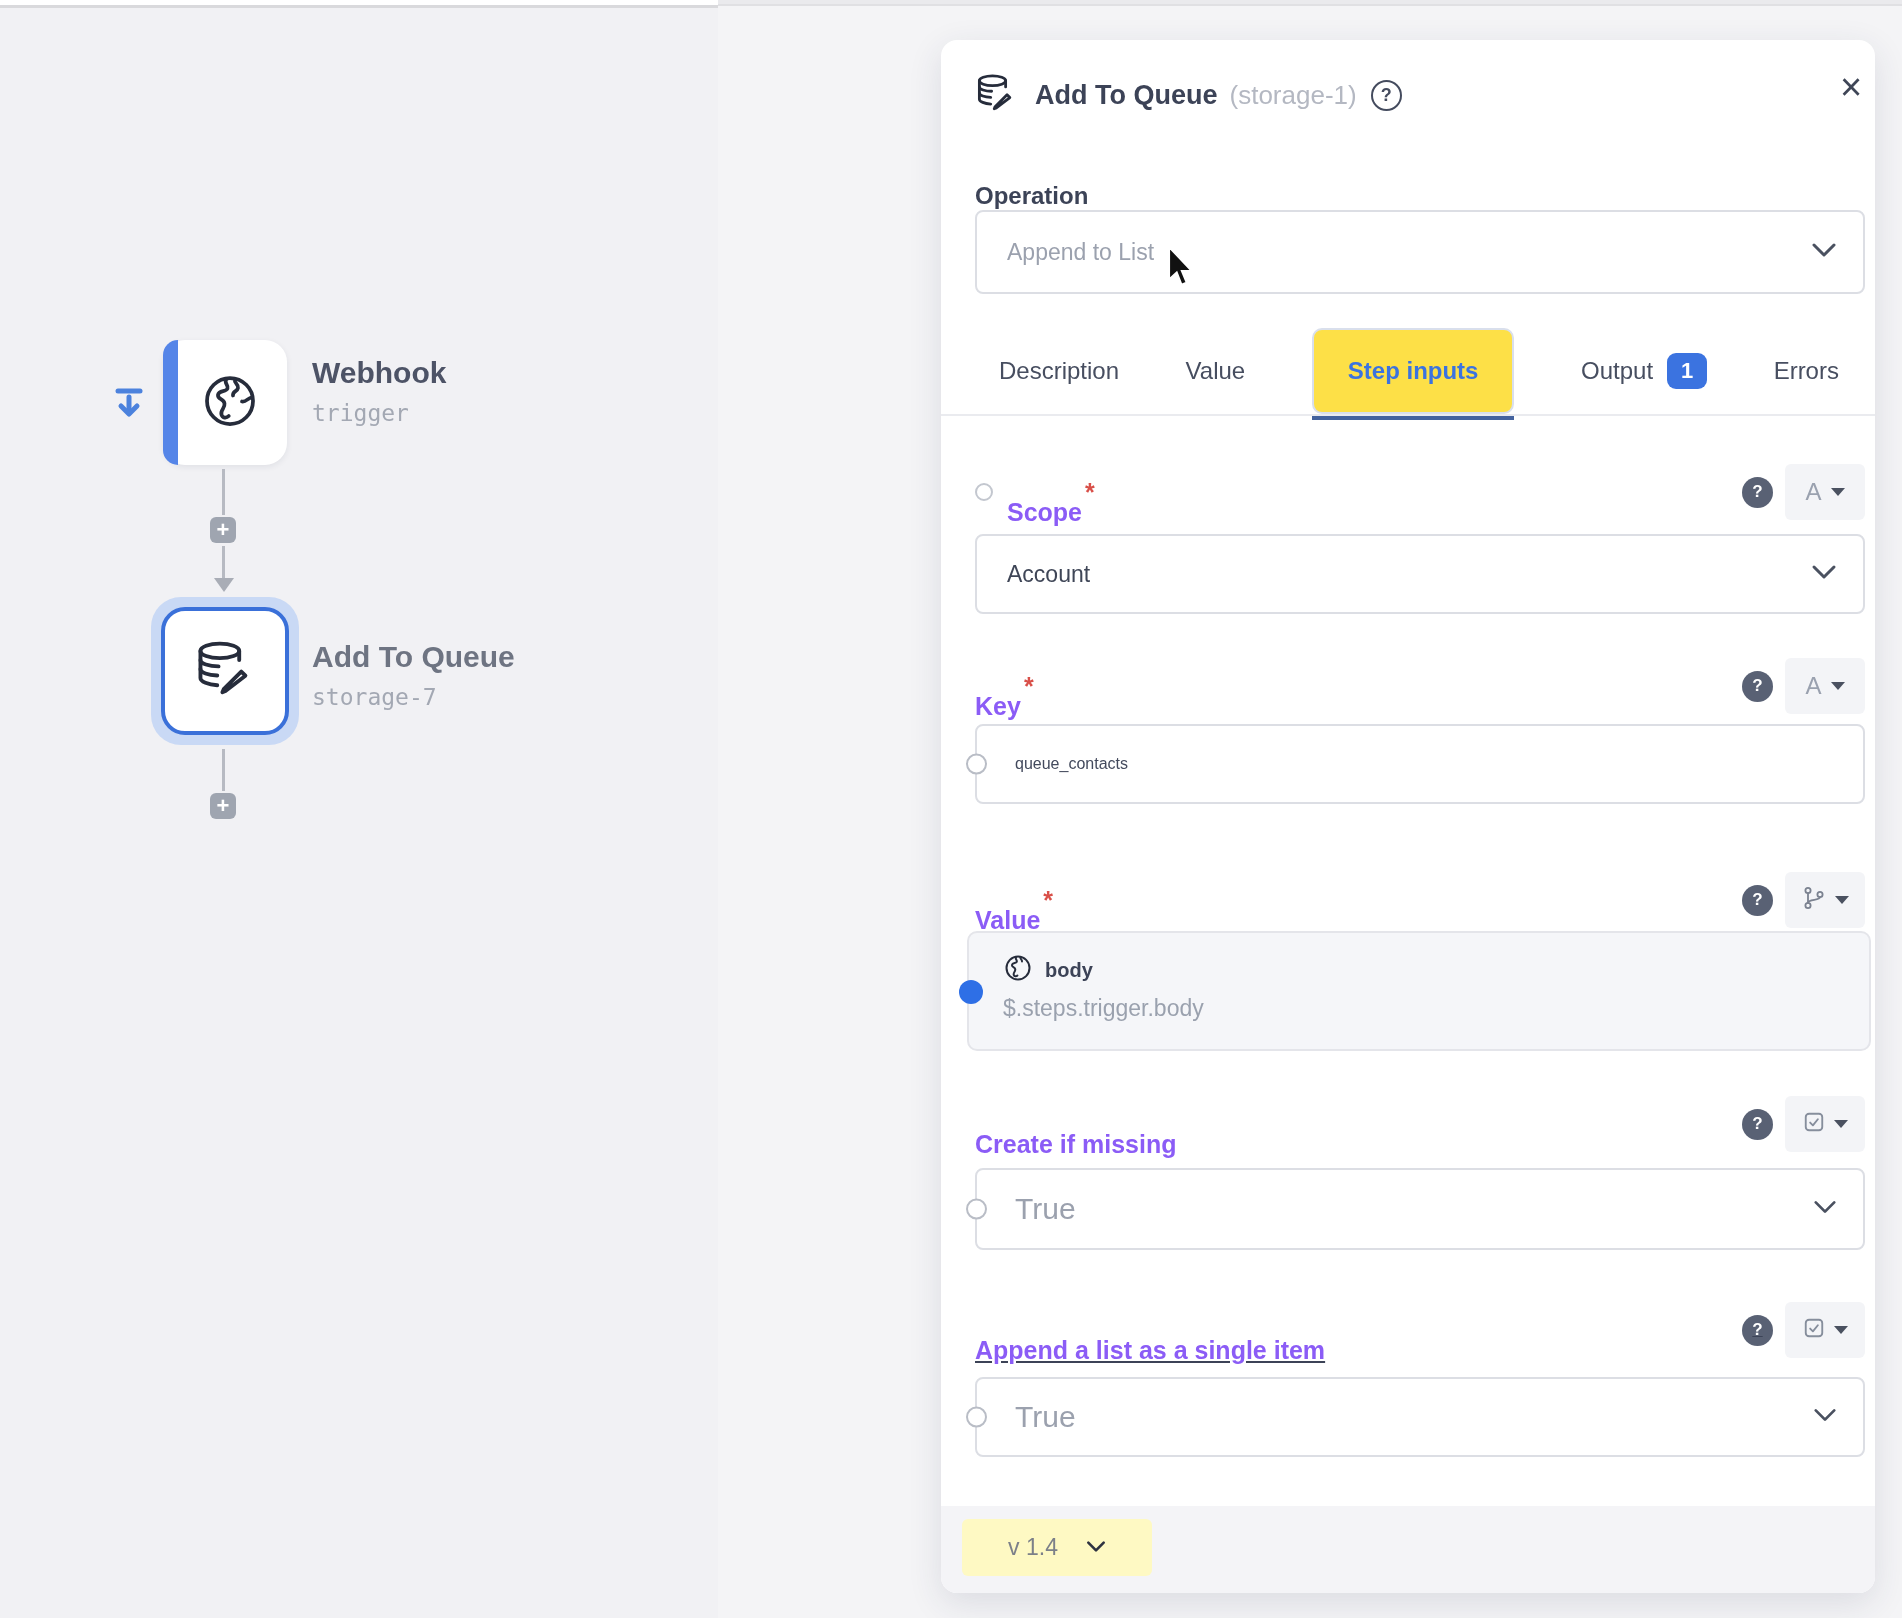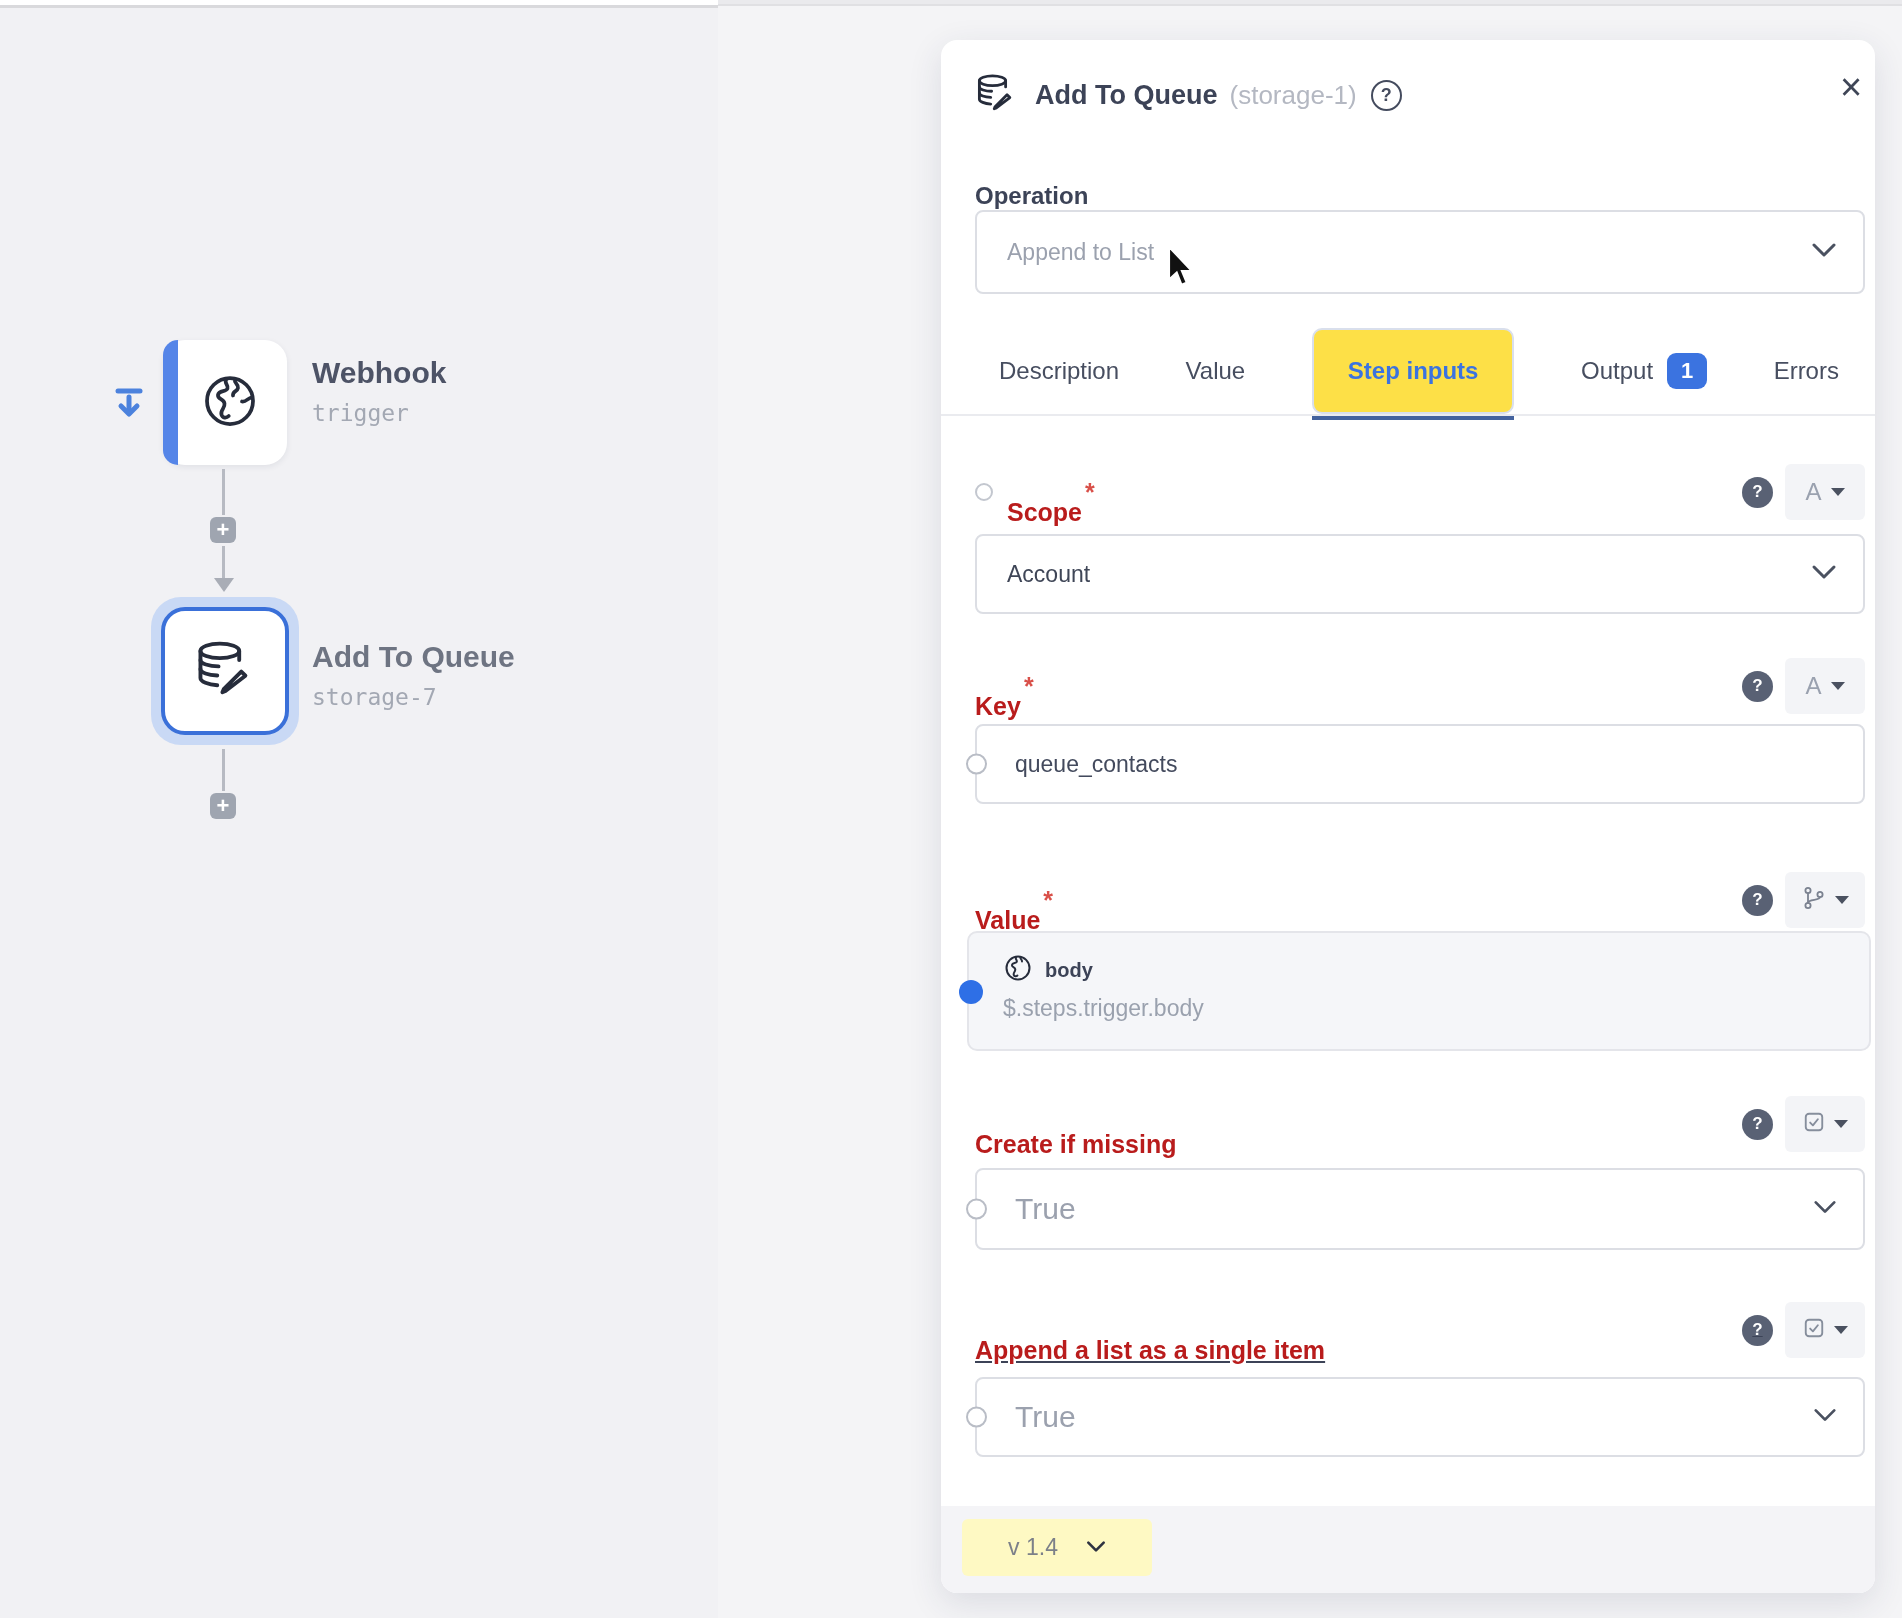--- a/index.html
+++ b/index.html
@@ -64,39 +64,39 @@
                     display:flex; align-items:center; }
   .tab-active-box .tab { color:#3b73e0; font-weight:700; }
   .tab-active-box::after { content:""; position:absolute; left:-2px; right:-2px; bottom:-8px; height:6px; background:#44639e; }
   .tab-group { display:flex; align-items:center; gap:14px; }
   .tab-badge { min-width:40px; height:36px; background:#3b73e0; border-radius:9px; color:#fff; font-size:22px; font-weight:700;
                display:flex; align-items:center; justify-content:center; }
 
   
   .frow { position:absolute; left:34px; right:10px; height:56px; display:flex; align-items:center; }
   .frow .spacer { flex:1; }
-  .flabel { font-size:25px; font-weight:700; color:#b91c1c;margin-top:41px; }
+  .flabel { font-size:25px; font-weight:700; color:#8b5cf6;margin-top:41px; }
   .req { font-size:25px; font-weight:700; color:#d95049; margin-left:3px; }
   .radio { width:18px; height:18px; border:2px solid #c3c7cf; border-radius:50%; margin-right:14px; background:#fff; }
   .help-filled { width:31px; height:31px; background:#596174; border-radius:50%; color:#fff; font-size:17px; font-weight:700;
                  display:flex; align-items:center; justify-content:center; }
   .typebox { width:80px; height:56px; background:#f3f4f7; border-radius:6px; margin-left:12px;
              display:flex; align-items:center; justify-content:center; gap:9px; }
   .type-letter { font-size:24px; color:#9aa1af; }
   .tri-down { width:0; height:0; border-left:7px solid transparent; border-right:7px solid transparent; border-top:8px solid #4a5160; }
 
   .r-scope { top:424px; } .sel-scope { top:494px; height:80px; }
   .r-key { top:618px; } .inp-key { top:684px; height:80px; }
   .r-value { top:832px; }
   .r-create { top:1056px; } .sel-true1 { top:1128px; height:82px; }
   .r-append { top:1262px;text-decoration:underline; } .sel-true2 { top:1337px; height:80px; }
 
   .half-circle { position:absolute; left:-11px; top:50%; transform:translateY(-50%); width:21px; height:21px;
                  border:2px solid #b9bdc6; border-radius:50%; background:#fff; }
-  .key-text { position:absolute; left:38px; top:50%; transform:translateY(-50%); font-size:23px; color:#434a5d; }
+  .key-text { position:absolute; left:38px; top:50%; transform:translateY(-50%); font-size:16px; color:#434a5d; }
   .true-text { position:absolute; left:38px; top:50%; transform:translateY(-50%); font-size:30px; color:#9ba1ae; }
 
   .value-field { position:absolute; left:26px; right:4px; top:891px; height:120px; background:#f5f6f9;
                  border:2px solid #e4e5ea; border-radius:10px; }
   .blue-dot { position:absolute; left:-10px; top:47px; width:24px; height:24px; border-radius:50%; background:#2e6fe6; }
   .token-line1 { position:absolute; left:34px; top:20px; display:flex; align-items:center; gap:12px; }
   .token-name { font-size:20px; font-weight:700; color:#3c4357; }
   .token-path { position:absolute; left:34px; top:62px; font-size:23px; color:#9aa1ae; }
 
   .p-footer { position:absolute; left:0; right:0; top:1466px; height:87px; background:#f4f4f7; border-radius:0 0 16px 16px; }

